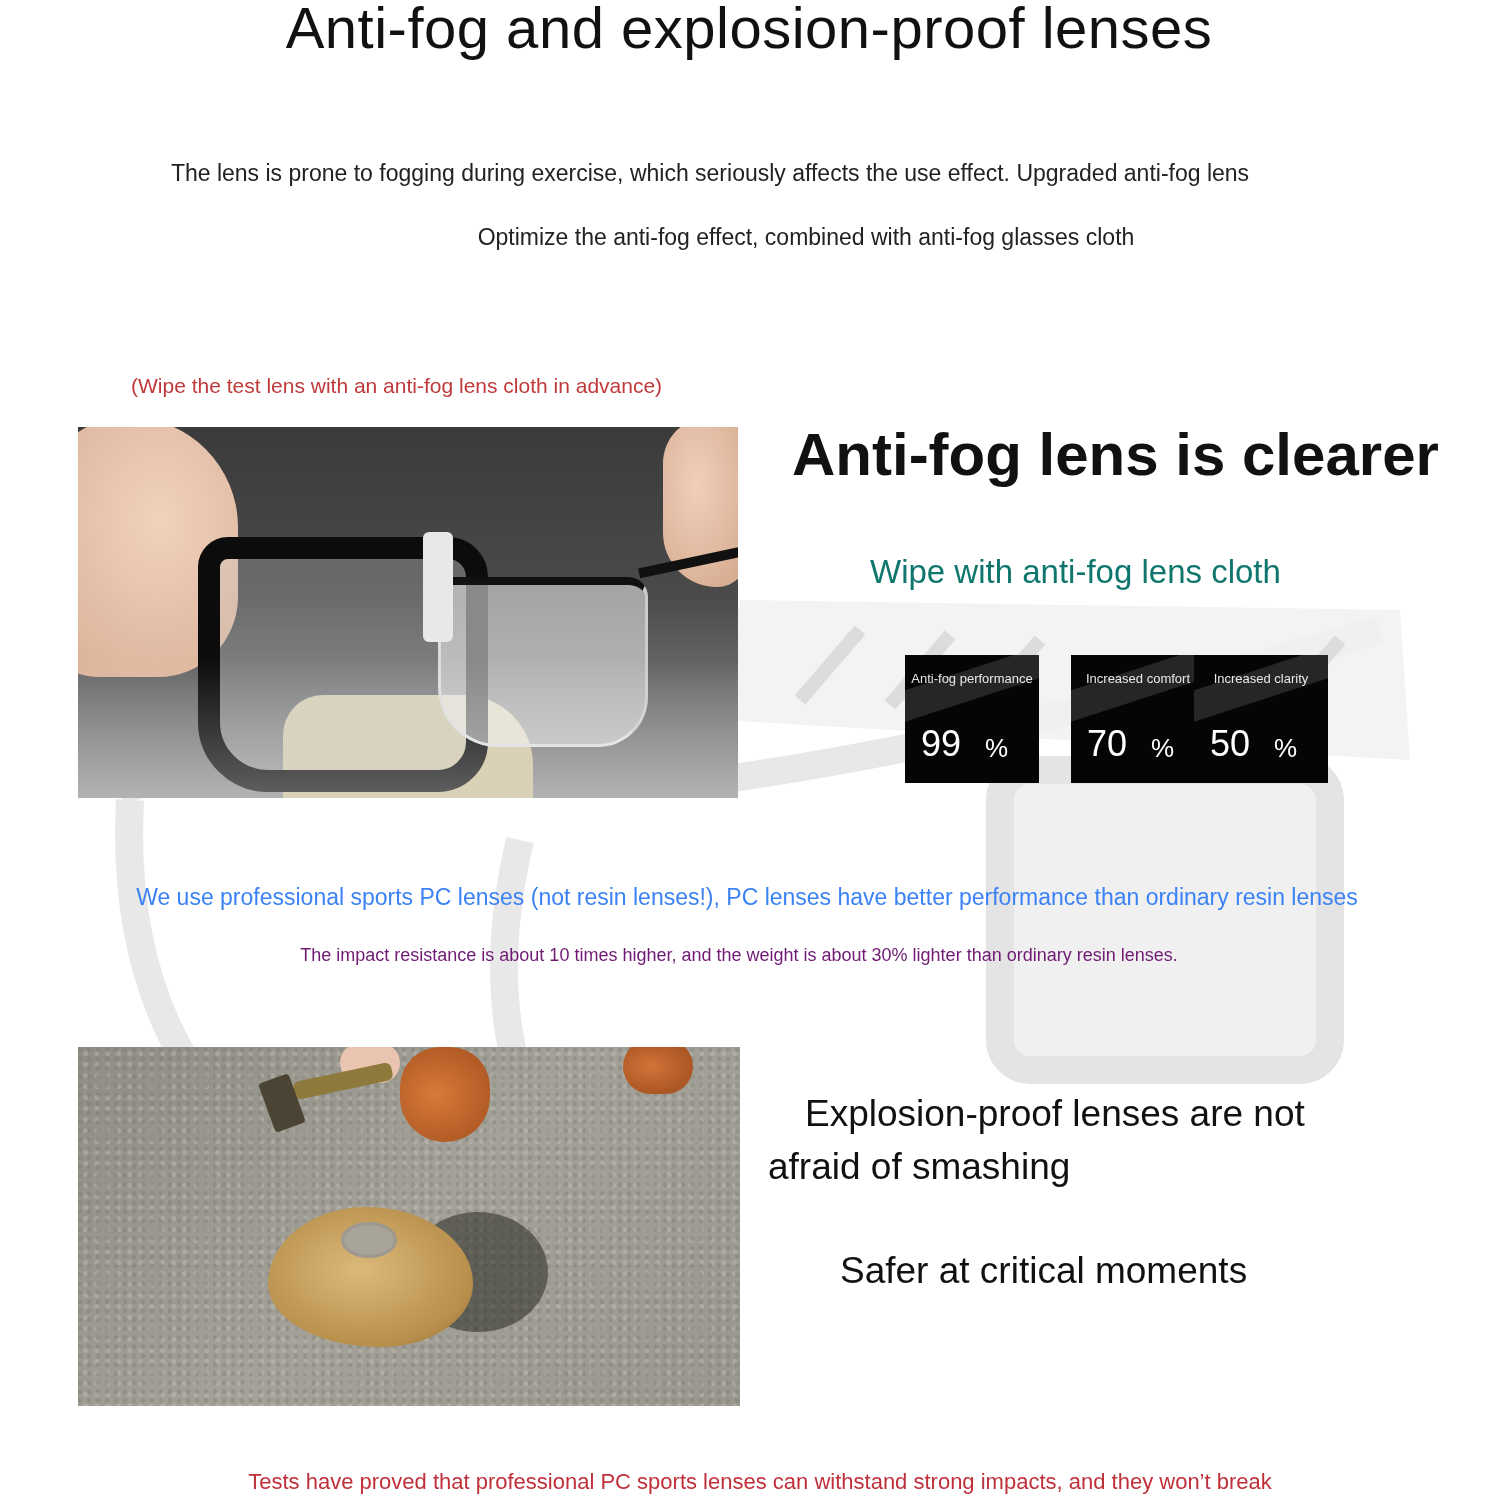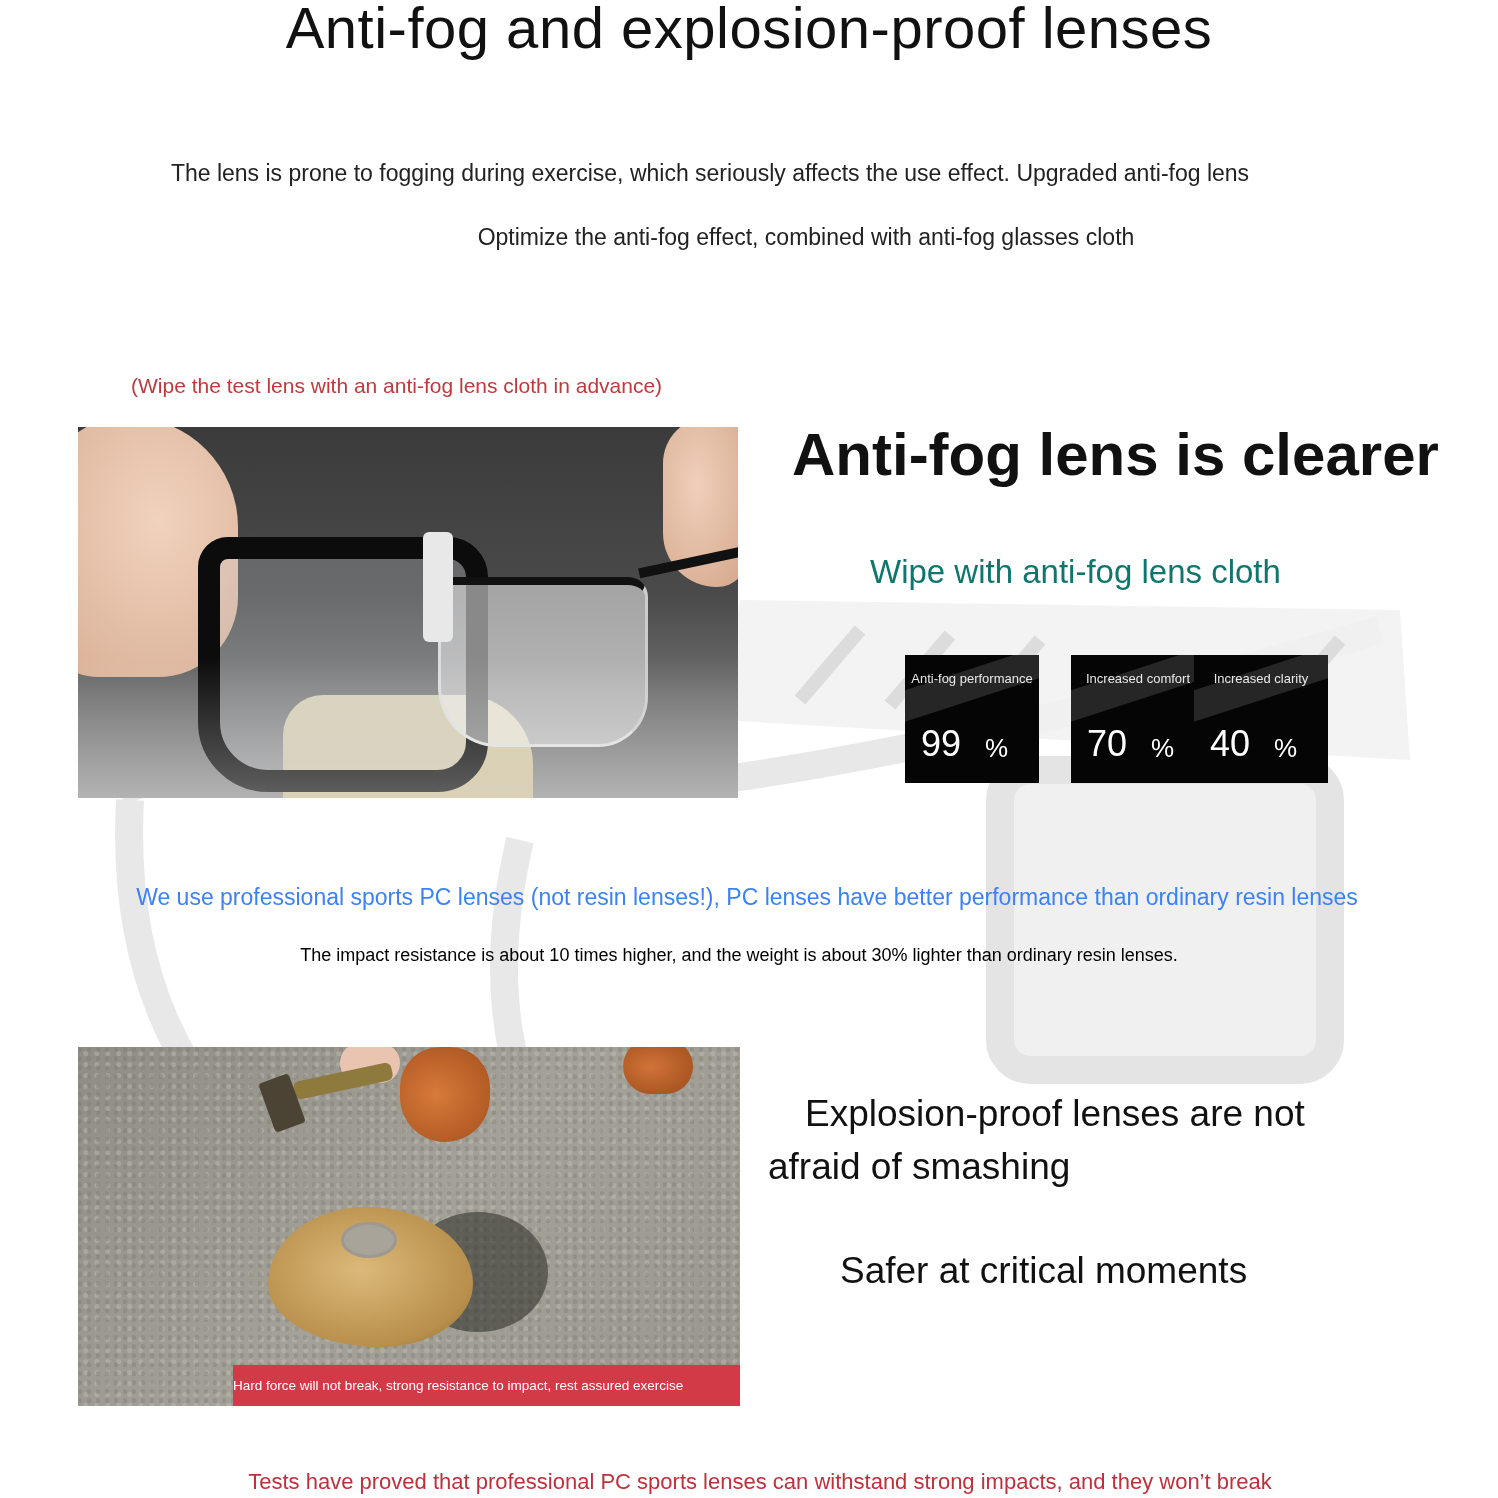--- a/index.html
+++ b/index.html
@@ -33,21 +33,21 @@
   .stat { width: 134px; height: 128px; background: #050505; color: #fff; position:absolute; overflow:hidden; }
   .stat::before { content:""; position:absolute; left:-20px; top:10px; width:200px; height:30px; background: rgba(80,80,80,0.45); transform: rotate(-18deg); }
   .stat .label { position:absolute; left:0; right:0; top:16px; text-align:center; font-size:13px; color:#e8e8e8; white-space:nowrap; }
   .stat .value { position:absolute; left:16px; top:68px; font-size:36px; color:#fff; }
   .stat .unit { position:absolute; left:80px; top:78px; font-size:26px; color:#fff; }
   .stat1 { left: 865px; top: 655px; margin-left: 40px; }
   .stat2 { left: 1071px; top: 655px; }
   .stat3 { left: 1194px; top: 655px; }
 
   .pc-line { left: 0; width: 1494px; top: 884px; font-size: 23px; color: #3b82f6; }
-  .impact-line { left: 0; width: 1478px; top: 945px; font-size: 18px; color: #000000; }
+  .impact-line { left: 0; width: 1478px; top: 945px; font-size: 18px; color: #701a75; }
 
   
   .photo2 { left: 78px; top: 1047px; width: 662px; height: 359px; overflow:hidden;
     background:
       radial-gradient(circle at 20% 30%, rgba(120,120,110,0.35) 0 2px, transparent 3px) 0 0/9px 9px,
       radial-gradient(circle at 70% 60%, rgba(200,200,190,0.35) 0 2px, transparent 3px) 0 0/11px 11px,
       linear-gradient(135deg, #8f8d85, #a4a198 50%, #9a978e); }
   .photo2 .shoe1 { position:absolute; left:322px; top:0px; width:90px; height:95px; border-radius: 40px 40px 45px 45px; background: radial-gradient(ellipse at 40% 50%, #d77a3a, #a5501e); }
   .photo2 .shoe2 { position:absolute; left:545px; top:-8px; width:70px; height:55px; border-radius: 30px; background: radial-gradient(ellipse at 40% 50%, #d07338, #9d4b1b); }
   .photo2 .hand { position:absolute; left:262px; top:-4px; width:60px; height:40px; border-radius: 20px; background:#e9c4b1; }
@@ -111,36 +111,35 @@
   <div class="value">99</div>
   <div class="unit">%</div>
 </div>
 <div class="stat stat2">
   <div class="label">Increased comfort</div>
   <div class="value">70</div>
   <div class="unit">%</div>
 </div>
 <div class="stat stat3">
   <div class="label">Increased clarity</div>
-  <div class="value">40</div>
+  <div class="value">50</div>
   <div class="unit">%</div>
 </div>
 
 <div class="abs center pc-line">We use professional sports PC lenses (not resin lenses!), PC lenses have better performance than ordinary resin lenses</div>
 <div class="abs center impact-line">The impact resistance is about 10 times higher, and the weight is about 30% lighter than ordinary resin lenses.</div>
 
 <div class="abs photo2" title="Lens under a rock on pavement next to a hammer">
   <div class="hand"></div>
   <div class="handle"></div>
   <div class="head"></div>
   <div class="shoe1"></div>
   <div class="shoe2"></div>
   <div class="shadow"></div>
   <div class="rock"></div>
   <div class="dent"></div>
-  <div class="banner">Hard force will not break, strong resistance to impact, rest assured exercise</div>
 </div>
 
 <div class="abs explosion-1">Explosion-proof lenses are not</div>
 <div class="abs explosion-2">afraid of smashing</div>
 <div class="abs safer">Safer at critical moments</div>
 
 <div class="abs center footer-red">Tests have proved that professional PC sports lenses can withstand strong impacts, and they won’t break</div>
 
 </body></html>

